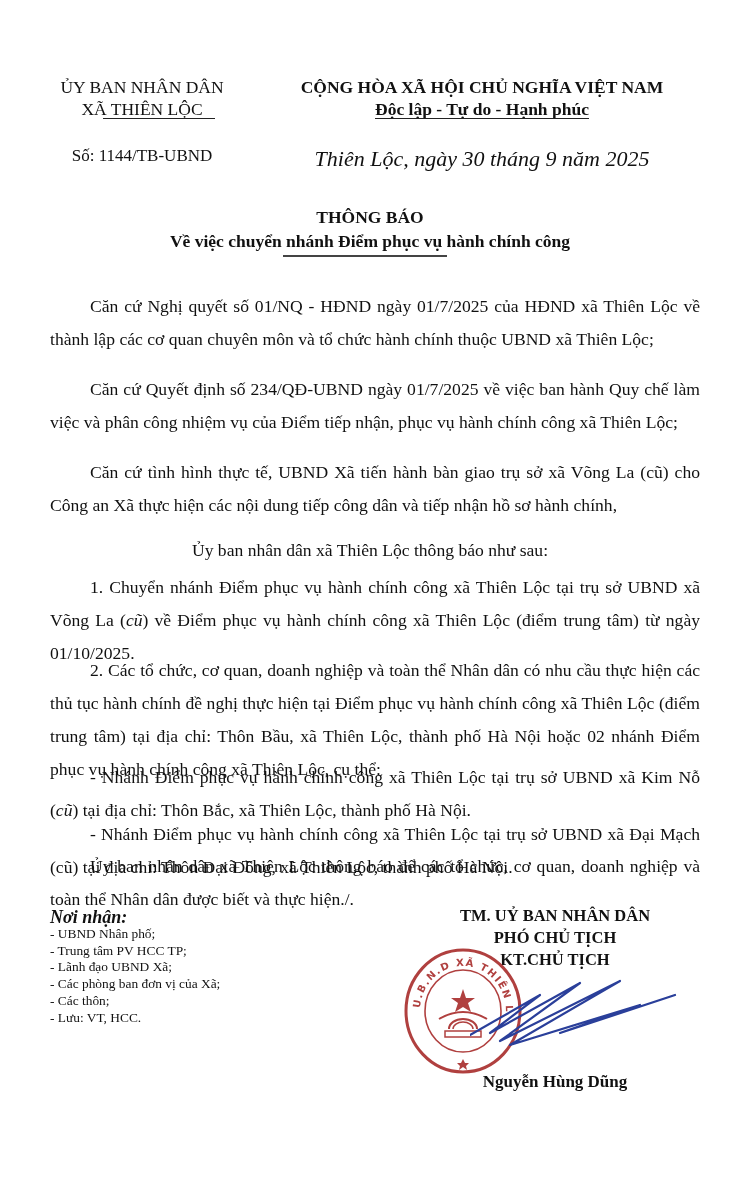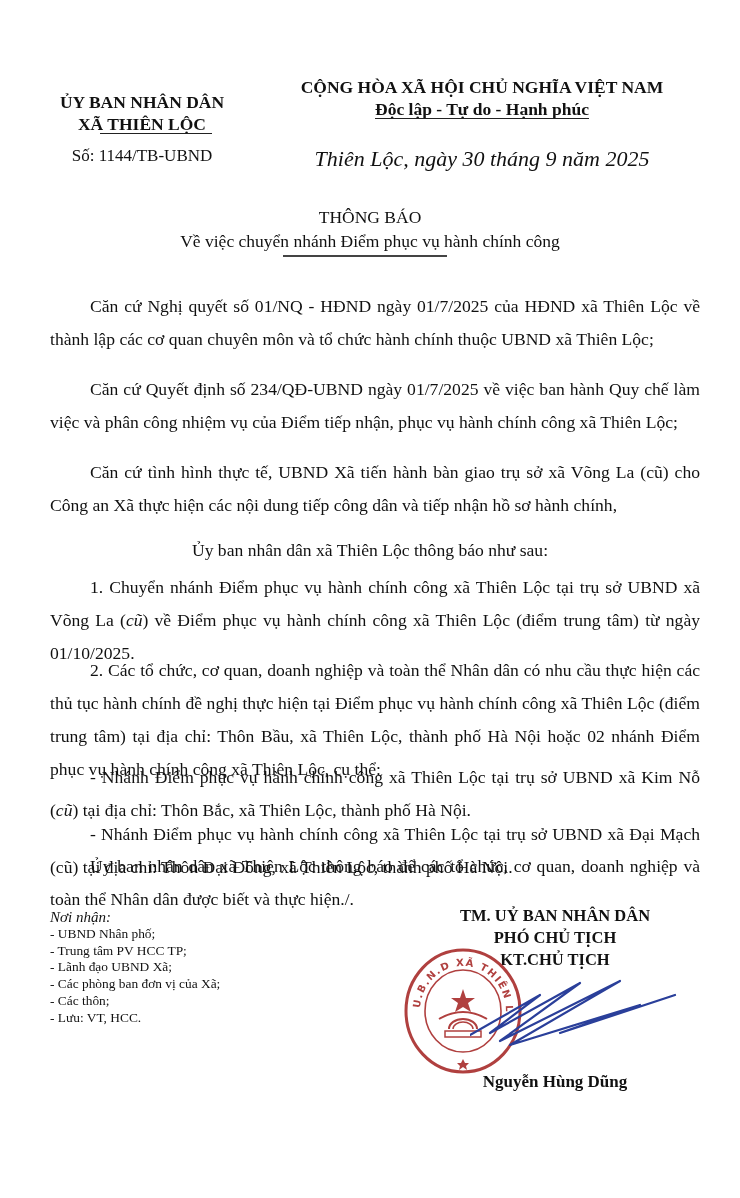--- a/index.html
+++ b/index.html
@@ -2,32 +2,32 @@
 <html><head>
   <meta charset="utf-8">
   <style>
     html, body { margin: 0; padding: 0; background: #ffffff; }
     body {
       width: 740px; height: 1198px; position: relative; overflow: hidden;
       font-family: "Liberation Serif", "DejaVu Serif", serif;
       color: #111111;
     }
     .abs { position: absolute; }
-    .hdr-left { left: 30px; top: 91px; width: 224px; text-align: center; font-weight: bold; font-size: 17.5px; line-height: 22px; }
+    .hdr-left { left: 30px; top: 76px; width: 224px; text-align: center; font-weight: normal; font-size: 17.5px; line-height: 22px; }
     .hdr-right { left: 272px; top: 76px; width: 420px; text-align: center; font-weight: bold; font-size: 17.5px; line-height: 22px; }
     .ul-partial { position: relative; display: inline-block; }
     .ul-bar { position: absolute; height: 1.3px; background: #222; }
     .docno { left: 30px; top: 146px; width: 224px; text-align: center; font-size: 17px; }
     .docdate { left: 272px; top: 146px; width: 420px; text-align: center; font-size: 22px; font-style: italic; }
-    .title { left: 0; top: 205px; width: 740px; text-align: center; font-weight: normal; font-size: 17.5px; line-height: 24px; }
+    .title { left: 0; top: 205px; width: 740px; text-align: center; font-weight: bold; font-size: 17.5px; line-height: 24px; }
     .title-ul { position: absolute; left: 283px; top: 255px; width: 164px; height: 1.5px; background: #444; }
     .para { position: absolute; left: 50px; width: 650px; font-size: 17.6px; line-height: 33px; text-align: justify; text-indent: 40px; }
     .center-line { position: absolute; left: 0; width: 740px; text-align: center; font-size: 17.6px; line-height: 24px; box-sizing: border-box; }
     .recipients { left: 50px; top: 908px; width: 300px; font-size: 13.4px; line-height: 16.7px; }
-    .recipients .head { font-weight: normal; font-style: italic; font-size: 15px; line-height: 18px; }
+    .recipients .head { font-weight: bold; font-style: italic; font-size: 18px; line-height: 18px; }
     .sign { left: 420px; top: 905px; width: 270px; text-align: center; font-weight: bold; font-size: 16.5px; line-height: 22px; }
     .signer { left: 420px; top: 1072px; width: 270px; text-align: center; font-weight: bold; font-size: 17px; }
     .stamp { left: 403px; top: 947px; width: 120px; height: 128px; }
     .signature { left: 470px; top: 975px; width: 220px; height: 80px; }
   </style>
 </head>
 <body>
 
 <div class="abs hdr-left">
   <div>ỦY BAN NHÂN DÂN</div>

